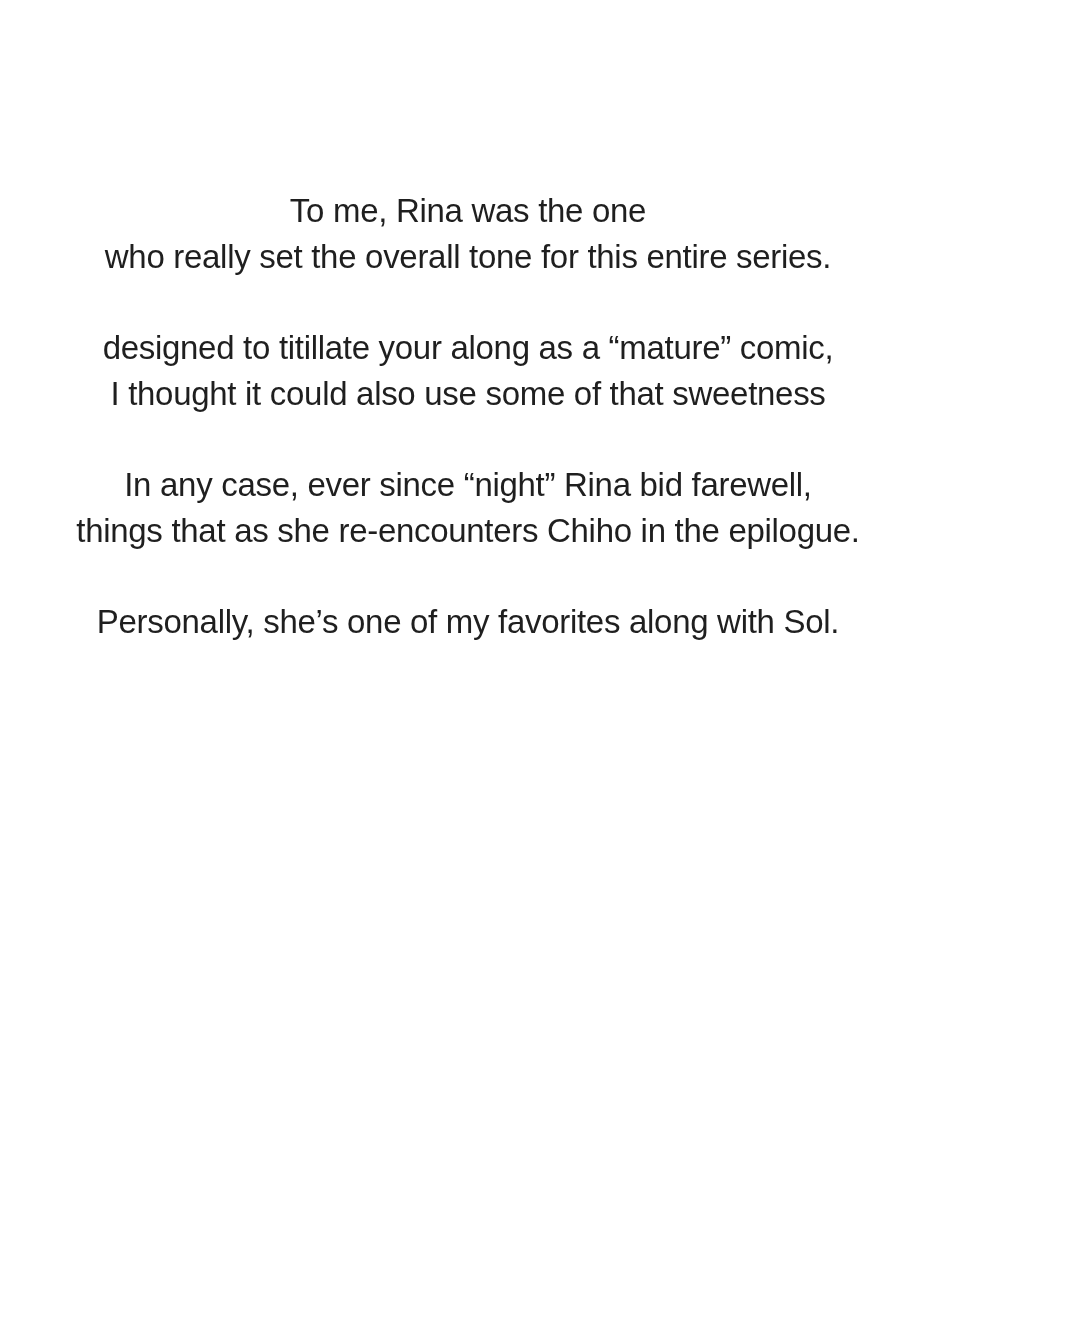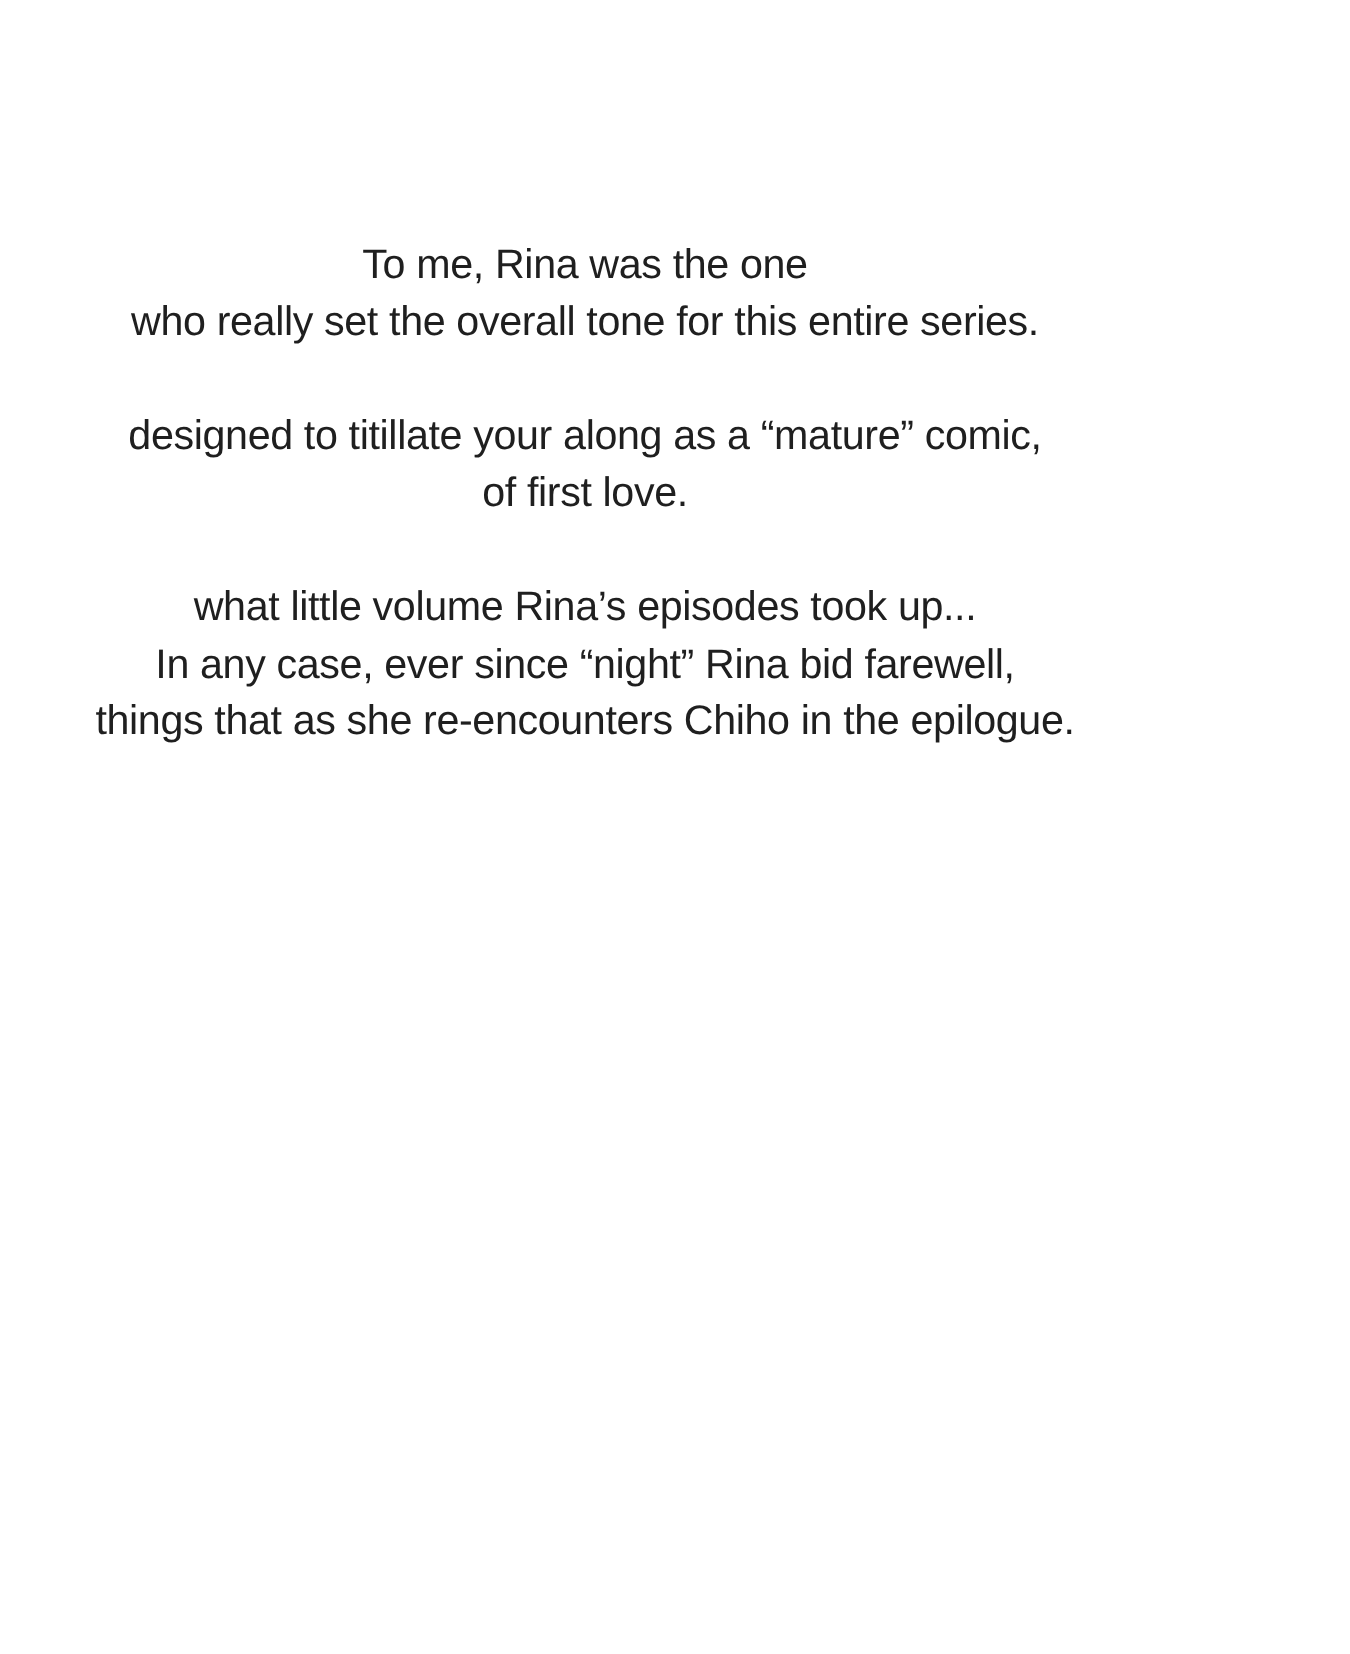--- a/index.html
+++ b/index.html
@@ -46,24 +46,26 @@
 <div class="page">
   <div class="text-block">
 
     <div class="para">
       <span class="line">To me, Rina was the one</span>
       <span class="line">who really set the overall tone for this entire series.</span>
     </div>
 
     <div class="para">
       <span class="line">designed to titillate your along as a “mature” comic,</span>
-      <span class="line">of first love.</span>
+      <span class="line">I thought it could also use some of that sweetness</span>
     </div>
 
     <div class="para">
-      <span class="line">what little volume Rina’s episodes took up...</span>
       <span class="line">In any case, ever since “night” Rina bid farewell,</span>
       <span class="line">things that as she re-encounters Chiho in the epilogue.</span>
     </div>
 
+    <div class="para">
+      <span class="line">Personally, she’s one of my favorites along with Sol.</span>
+    </div>
 
   </div>
 </div>
 
 </body></html>

